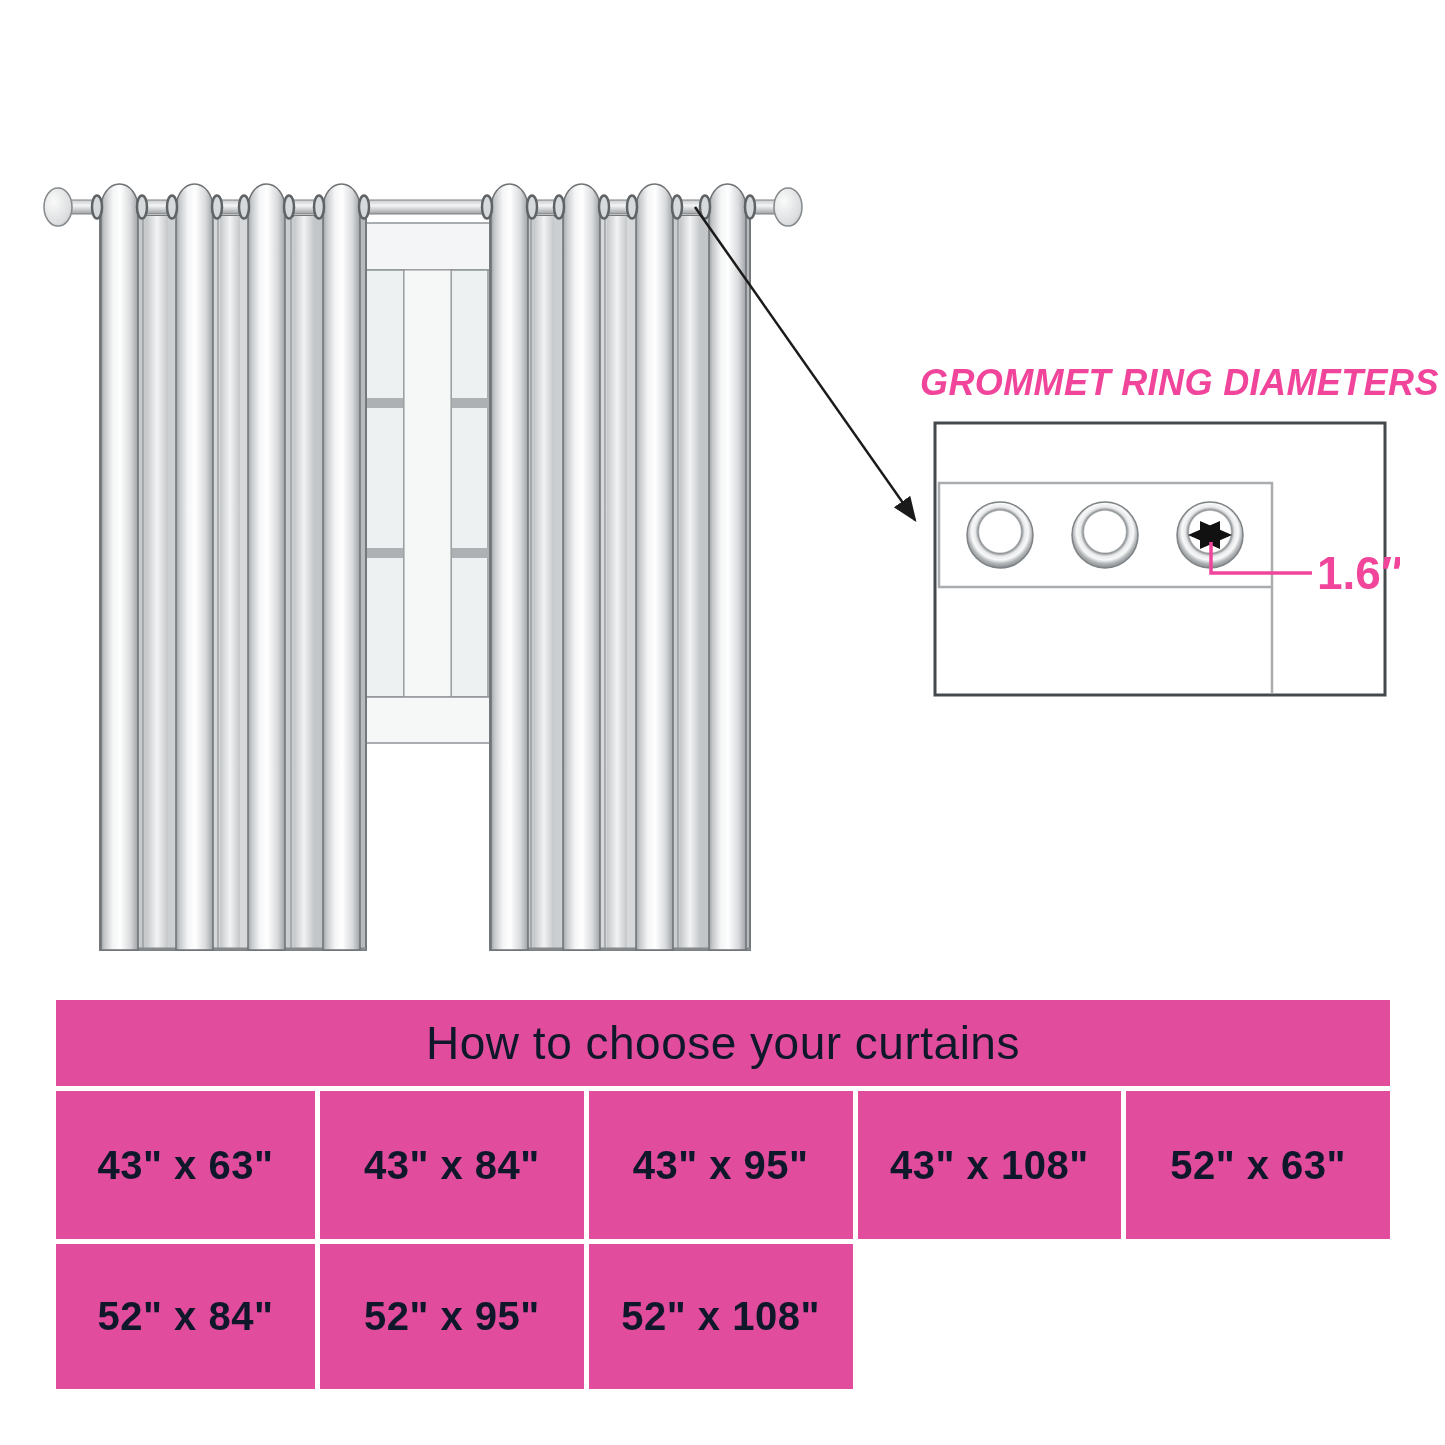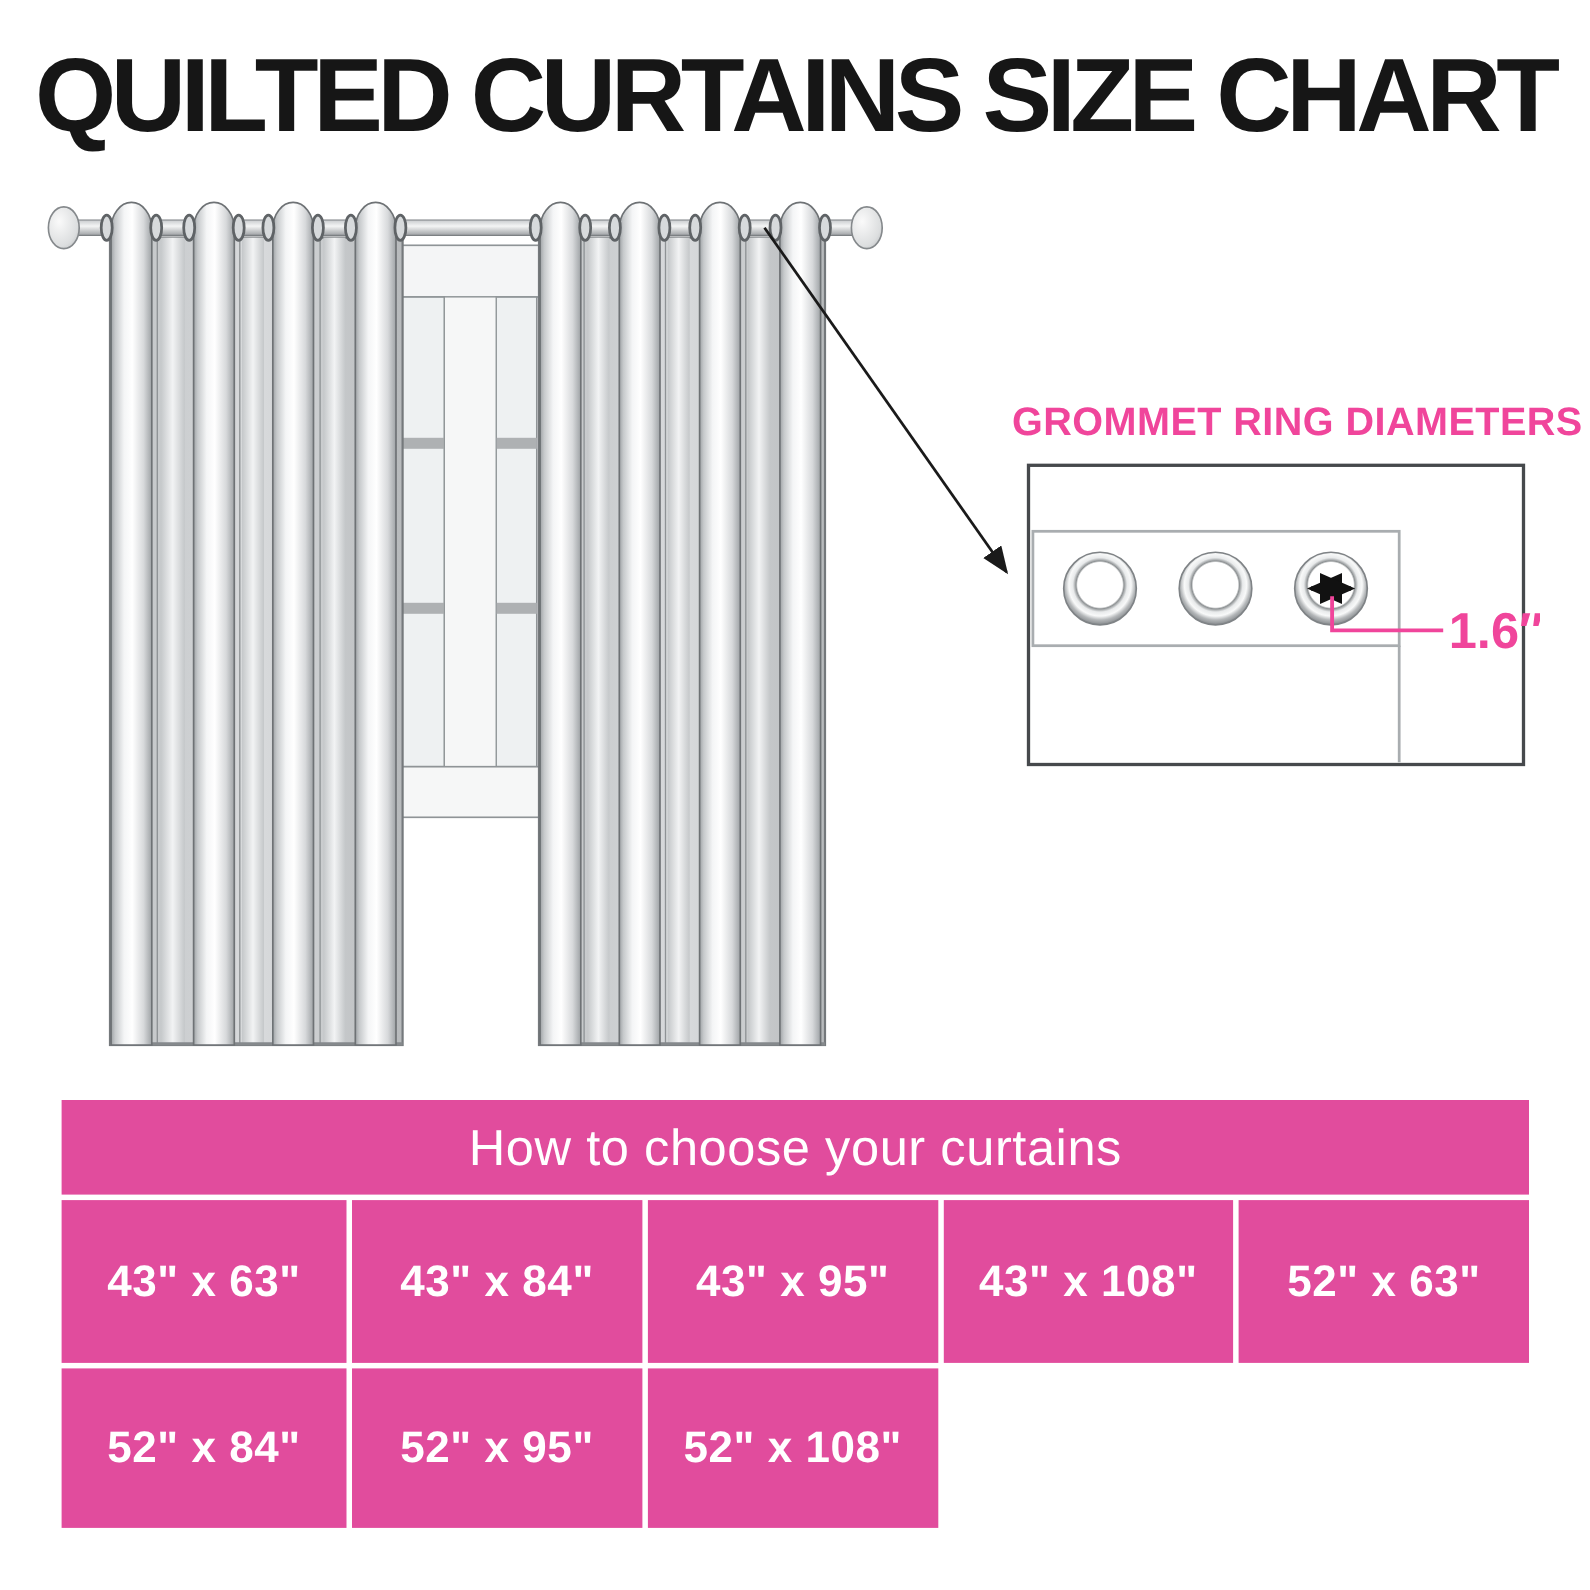--- a/index.html
+++ b/index.html
@@ -8,42 +8,41 @@
     font-family:"Liberation Sans", sans-serif;
   }
   .main-title{
     position:absolute;left:0;top:38px;width:100%;margin:0;
     text-align:center;font-size:95px;font-weight:800;letter-spacing:-5px;
     color:#161616;line-height:1.05;white-space:nowrap;
   }
   .illustration-svg{position:absolute;left:0;top:150px;}
   .callout-heading{
     position:absolute;left:920px;top:362px;width:480px;text-align:center;
-    font-size:36px;font-weight:800;color:#F0459B;letter-spacing:0.4px;white-space:nowrap;
+    font-size:36px;font-weight:800;color:#F0459B;letter-spacing:0.4px;white-space:nowrap;font-style:italic;
   }
   .callout-svg{position:absolute;left:920px;top:408px;}
   .size-table{
     position:absolute;left:56px;top:1000px;width:1334px;height:389px;
     display:grid;grid-template-columns:259px 1fr 1fr 1fr 1fr;
     grid-template-rows:86px 148px 1fr;gap:5px;background:#ffffff;
   }
   .cell{
-    background:#E14C9D;color:#ffffff;display:flex;align-items:center;justify-content:center;
+    background:#E14C9D;color:#0f172a;display:flex;align-items:center;justify-content:center;
     text-align:center;
   }
   .table-title-cell{grid-column:1 / -1;font-size:46px;font-weight:500;letter-spacing:0.5px;}
   .label-cell{font-size:31px;font-weight:600;line-height:1.32;padding:0 12px;}
   .value-cell{font-size:40px;font-weight:600;letter-spacing:0.5px;}
 </style>
 </head>
 <body>
 
 <div class="page">
 
-  <h1 class="main-title">QUILTED CURTAINS SIZE CHART</h1>
 
   <svg class="illustration-svg" width="940" height="845" viewBox="0 0 940 845">
     <defs>
       <linearGradient id="pleatGrad" x1="0" y1="0" x2="1" y2="0">
         <stop offset="0" stop-color="#9fa3a6"></stop>
         <stop offset="0.10" stop-color="#c6c9cb"></stop>
         <stop offset="0.32" stop-color="#f4f5f6"></stop>
         <stop offset="0.52" stop-color="#ffffff"></stop>
         <stop offset="0.80" stop-color="#d7d9db"></stop>
         <stop offset="1" stop-color="#9fa3a6"></stop>

